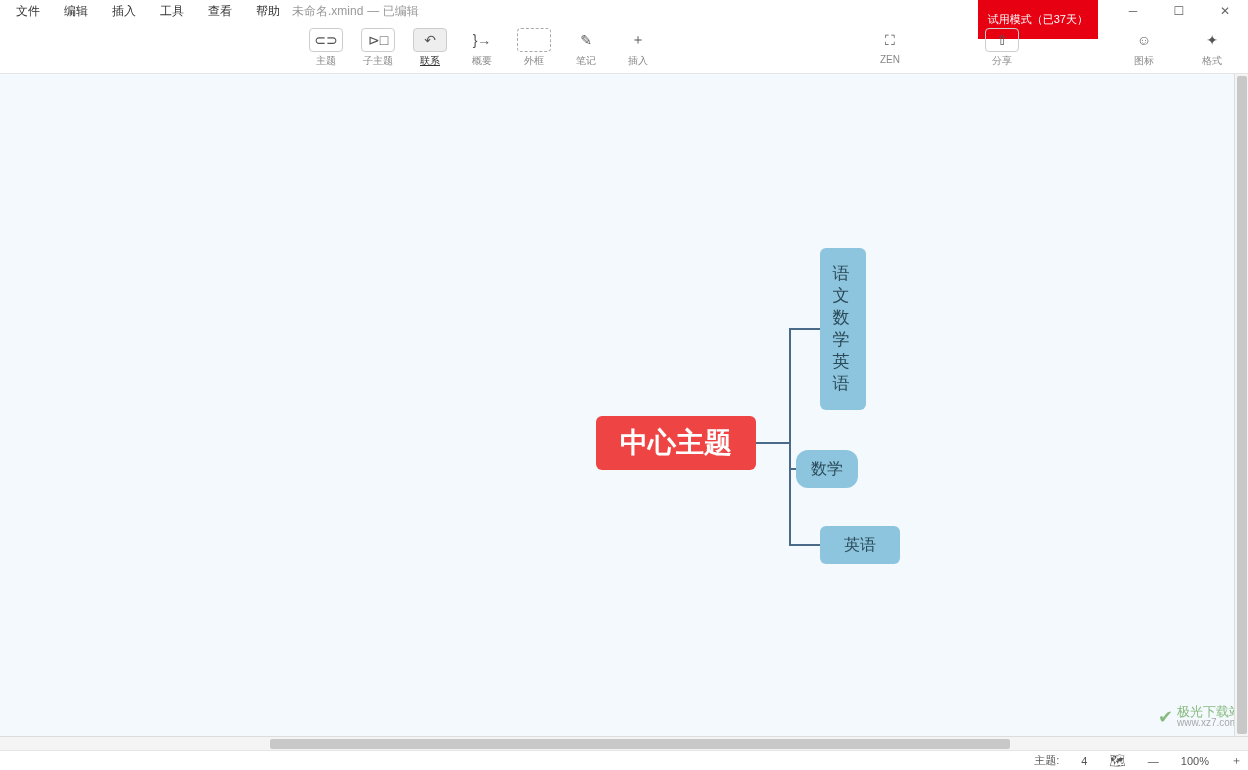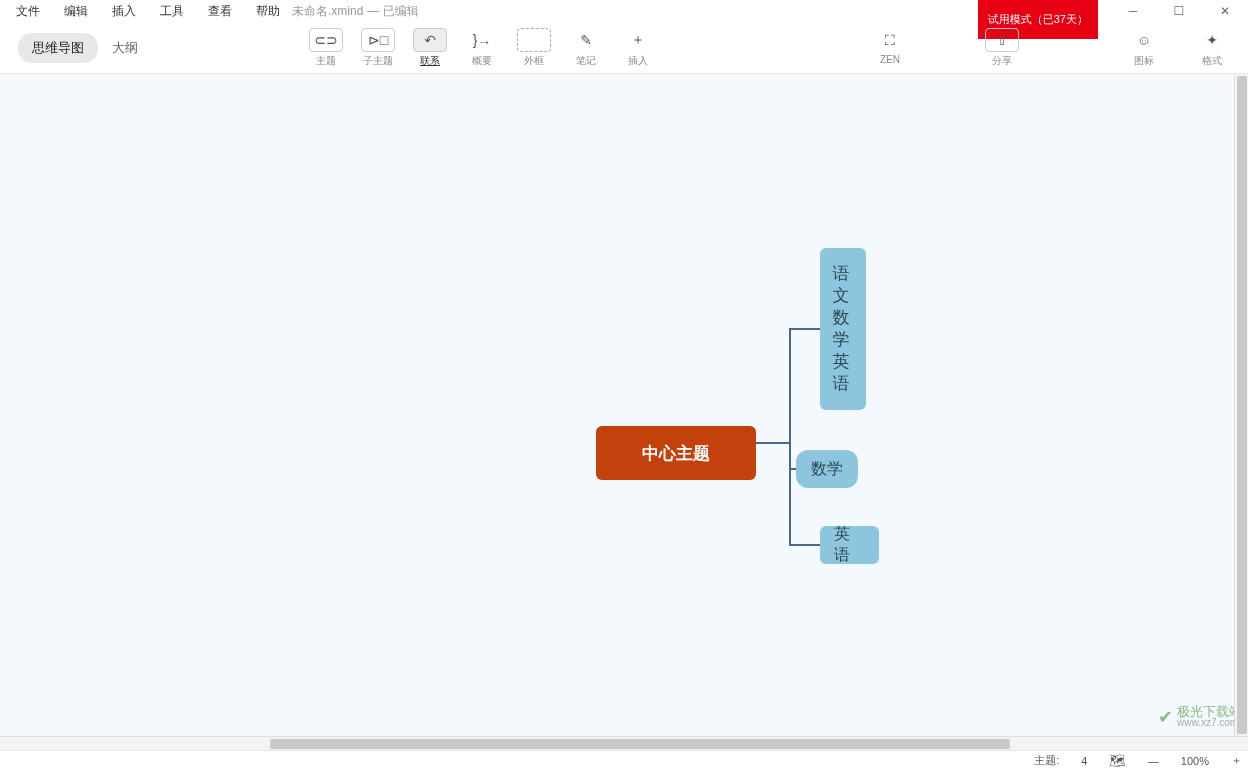--- a/index.html
+++ b/index.html
@@ -23,26 +23,26 @@
   .tool-icon { width: 34px; height: 24px; border: 1px solid #ccc; border-radius: 4px; display: flex; align-items: center; justify-content: center; font-size: 14px; color: #555; }
   .tool-icon.active { background: #eee; }
   .tool-label { font-size: 10px; color: #888; }
   .tool-label.dark { color: #333; text-decoration: underline; }
   
   .right-tools { position: absolute; right: 220px; top: 4px; display: flex; gap: 60px; }
   .far-right-tools { position: absolute; right: 10px; top: 4px; display: flex; gap: 16px; }
   
   .canvas-area { position: relative; width: 100%; height: 676px; background: #f3f9fc; overflow: hidden; }
   
-  .central-node { position: absolute; left: 596px; top: 352px; width: 160px; height: 54px; background: #c2410c; border-radius: 6px; display: flex; align-items: center; justify-content: center; color: #fff; font-size: 17px; font-weight: bold; }
+  .central-node { position: absolute; left: 596px; top: 342px; width: 160px; height: 54px; background: #ef4444; border-radius: 6px; display: flex; align-items: center; justify-content: center; color: #fff; font-size: 28px; font-weight: bold; }
   
   .sub-node { position: absolute; background: #8ec5de; border-radius: 6px; display: flex; align-items: center; justify-content: center; color: #2a4a5a; font-size: 16px; padding: 8px 14px; }
   .sub1 { left: 820px; top: 174px; width: 46px; height: 162px; writing-mode: vertical-rl; text-orientation: upright; letter-spacing: 4px; font-size: 17px; writing-mode: horizontal-tb; text-orientation: mixed; display:flex; flex-direction:column; line-height:1.3; }
   .sub2 { left: 796px; top: 376px; width: 62px; height: 38px; border-radius: 12px; }
-  .sub3 { left: 820px; top: 452px; width: 59px; height: 38px; }
+  .sub3 { left: 820px; top: 452px; width: 80px; height: 38px; }
   
   svg.connectors { position: absolute; left: 0; top: 0; width: 100%; height: 100%; pointer-events: none; }
   
   .hscroll { position: absolute; bottom: 20px; left: 0; width: 100%; height: 14px; background: #f4f4f4; border-top: 1px solid #ddd; }
   .hscroll-thumb { position: absolute; left: 270px; top: 2px; width: 740px; height: 10px; background: #c8c8c8; border-radius: 2px; }
   .vscroll { position: absolute; right: 0; top: 74px; width: 14px; height: 662px; background: #f4f4f4; border-left: 1px solid #ddd; }
   .vscroll-thumb { position: absolute; top: 2px; left: 2px; width: 10px; height: 658px; background: #c8c8c8; border-radius: 2px; }
   
   .statusbar { position: absolute; bottom: 0; left: 0; width: 100%; height: 20px; background: #fff; border-top: 1px solid #e5e5e5; display: flex; align-items: center; justify-content: flex-end; font-size: 11px; color: #555; padding: 0 6px; gap: 22px; }
   .watermark { position: absolute; right: 6px; bottom: 22px; font-size: 13px; color: #5aa04a; opacity: .7; display:flex; align-items:center; gap:4px;}
@@ -64,24 +64,20 @@
   <span class="filename" style="">— 已编辑</span>
   <div class="trial-badge">试用模式（已37天）</div>
   <div class="win-controls">
     <div class="win-btn">─</div>
     <div class="win-btn">☐</div>
     <div class="win-btn">✕</div>
   </div>
 </div>
 
 <div class="toolbar">
-  <div class="view-tabs">
-    <div class="view-tab active">思维导图</div>
-    <div class="view-tab">大纲</div>
-  </div>
 
   <div class="tool-group">
     <div class="tool-btn">
       <div class="tool-icon">⊂⊃</div>
       <div class="tool-label">主题</div>
     </div>
     <div class="tool-btn">
       <div class="tool-icon">⊳□</div>
       <div class="tool-label">子主题</div>
     </div>

